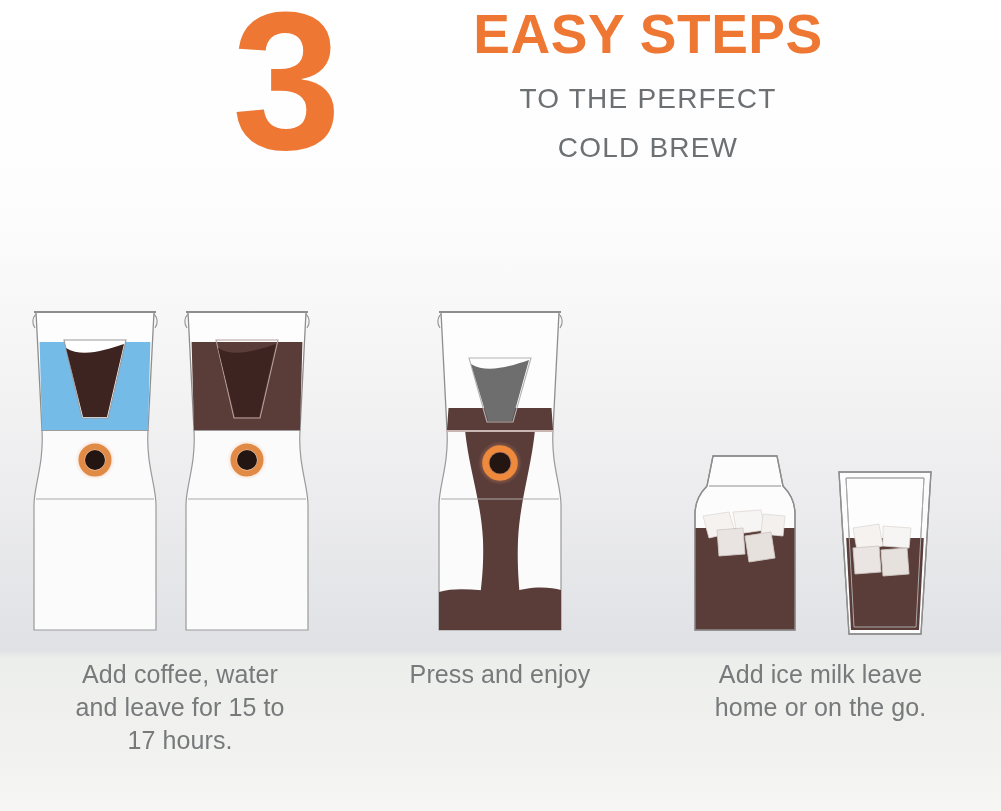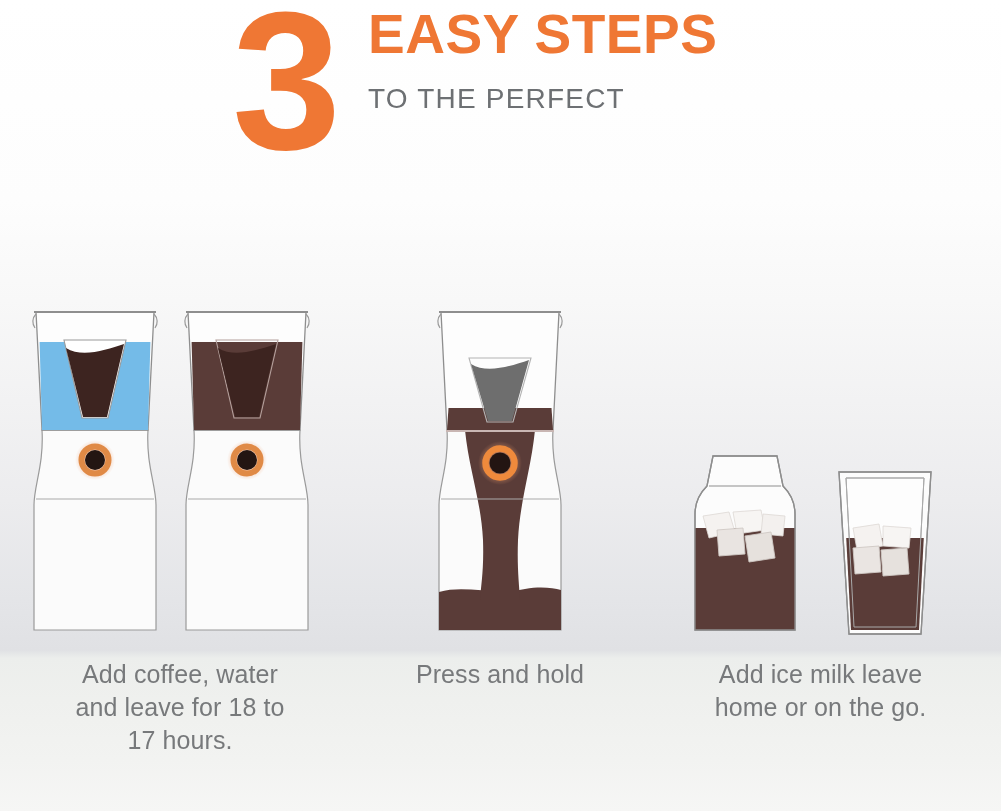--- a/index.html
+++ b/index.html
@@ -40,20 +40,21 @@
     line-height:196px;
     font-weight:bold;
     color:#ef7734;
     letter-spacing:-4px;
     font-family:"Liberation Sans","DejaVu Sans",sans-serif;
   }
   #title-block{
     position:absolute;
     left:368px;top:6px;
     width:560px;
+    text-align:center;
   }
   #headline{
     font-size:55px;
     line-height:56px;
     font-weight:bold;
     color:#ef7734;
     letter-spacing:0.5px;
     white-space:nowrap;
   }
   .subline{
@@ -102,20 +103,21 @@
 </head>
 <body>
 
 <div id="page">
 
   <div id="header">
     <div id="big-number">3</div>
     <div id="title-block">
       <div id="headline">EASY STEPS</div>
       <div class="subline" id="subline-1">TO THE PERFECT</div>
+      <div class="subline" id="subline-2">COLD BREW</div>
     </div>
   </div>
 
   <div id="steps">
 
     <div class="step" id="step-1">
       <div class="step-art">
         <svg width="300" height="350" viewBox="0 0 300 350">
           <defs>
             <radialGradient id="btnGlow1" cx="50%" cy="50%" r="50%">
@@ -159,21 +161,21 @@
             <path d="M6 14 C2 18, 2 24, 5 28" stroke="#9a9a9a" stroke-width="1.2" fill="none"></path>
             <path d="M124 14 C128 18, 128 24, 125 28" stroke="#9a9a9a" stroke-width="1.2" fill="none"></path>
             <circle cx="65" cy="160" r="20" fill="url(#btnGlow1)"></circle>
             <circle cx="65" cy="160" r="13.5" fill="none" stroke="#e08a46" stroke-width="6"></circle>
             <circle cx="65" cy="160" r="10" fill="#231512"></circle>
           </g>
         </svg>
       </div>
       <div class="caption">
         <div>Add coffee, water</div>
-        <div>and leave for 18 to</div>
+        <div>and leave for 15 to</div>
         <div>17 hours.</div>
       </div>
     </div>
 
     <div class="step" id="step-2">
       <div class="step-art">
         <svg width="150" height="350" viewBox="0 0 150 350">
           <defs>
             <radialGradient id="btnGlow2" cx="50%" cy="50%" r="50%">
               <stop offset="55%" stop-color="#f0a070" stop-opacity="0.55"></stop>
@@ -205,21 +207,21 @@
             <path d="M16 14 C12 18, 12 24, 15 28" stroke="#9a9a9a" stroke-width="1.2" fill="none"></path>
             <path d="M134 14 C138 18, 138 24, 135 28" stroke="#9a9a9a" stroke-width="1.2" fill="none"></path>
 
             <circle cx="75" cy="163" r="22" fill="url(#btnGlow2)"></circle>
             <circle cx="75" cy="163" r="14.5" fill="none" stroke="#ef8a3c" stroke-width="6.5"></circle>
             <circle cx="75" cy="163" r="10.5" fill="#231512"></circle>
           </g>
         </svg>
       </div>
       <div class="caption">
-        <div>Press and hold</div>
+        <div>Press and enjoy</div>
       </div>
     </div>
 
     <div class="step" id="step-3">
       <div class="step-art">
         <svg width="300" height="350" viewBox="0 0 300 350">
 
           <g transform="translate(8,150)">
             <defs>
               <clipPath id="bottleClip">

